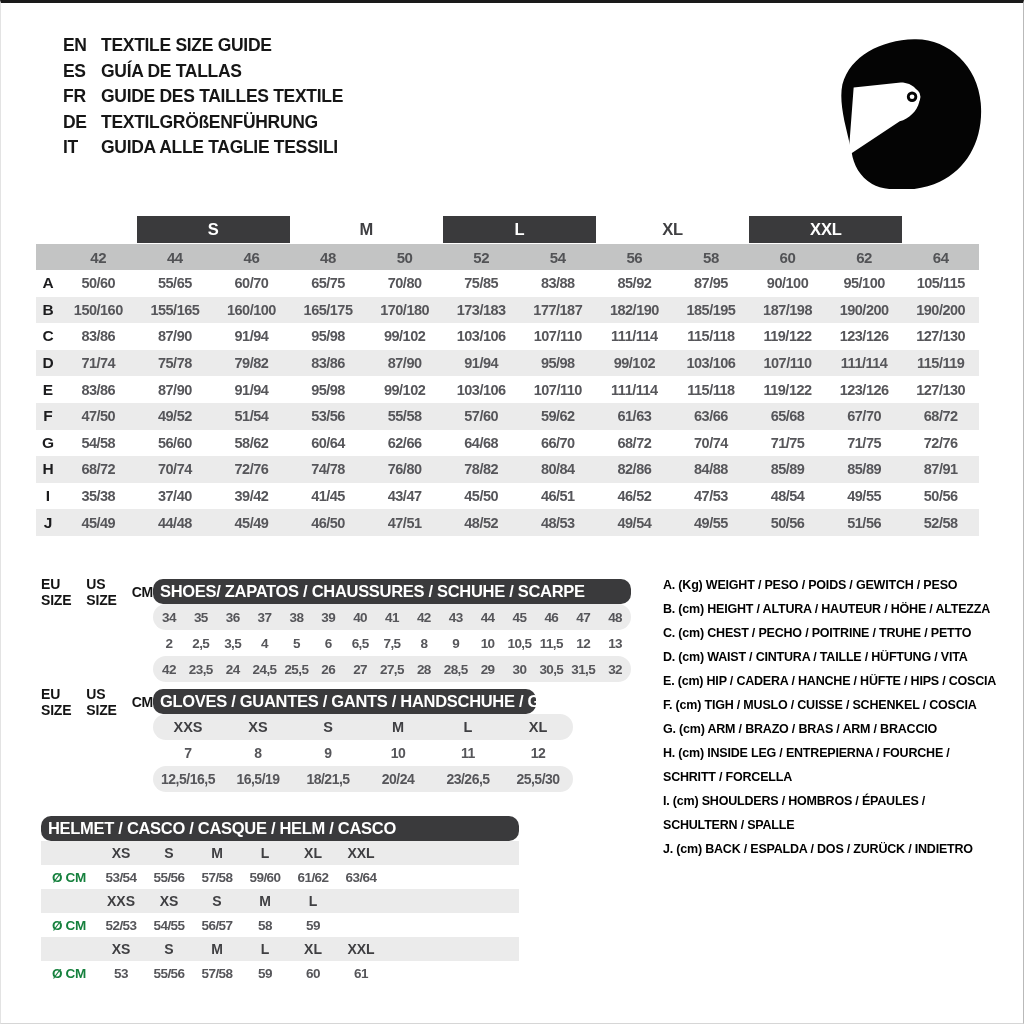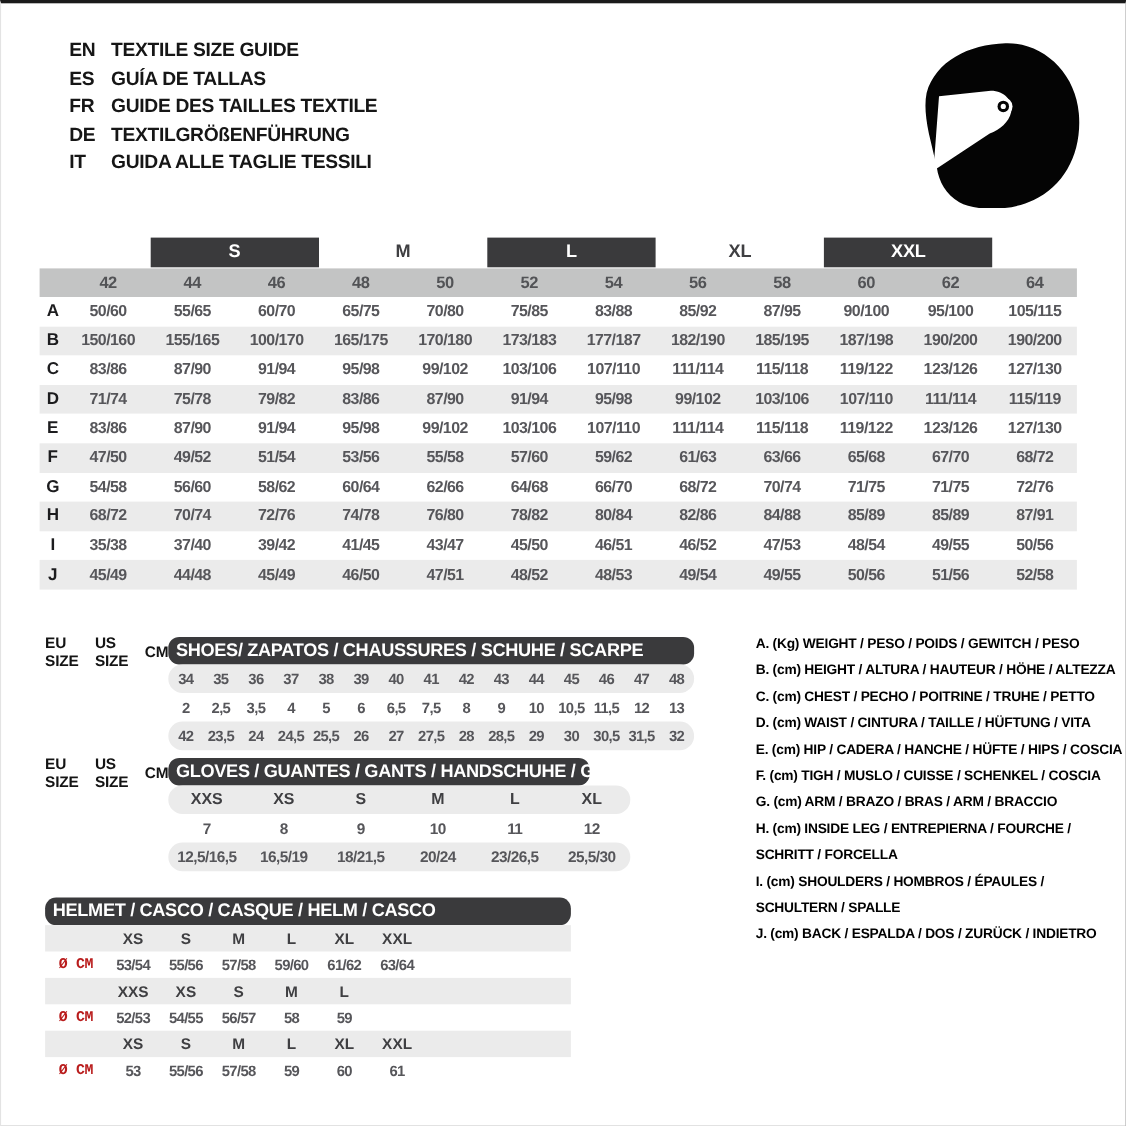--- a/index.html
+++ b/index.html
@@ -67,28 +67,28 @@
   .gloves .cell.val{font-size:14px;}
   .gloves .cell.hsize{display:flex;align-items:center;justify-content:center;
     font-weight:700;font-size:14.5px;color:#3f3f42;}
 
   .helmet .tbl{width:478px;}
   .hel-row{display:grid;grid-template-columns:56px repeat(6,48px) 1fr;
     height:24px;align-items:center;}
   .hel-row.shaded{background:var(--stripe,#ebebeb);}
   .hel-row .cell{display:flex;align-items:center;justify-content:center;}
   .hel-row .hsize{font-weight:700;font-size:14px;color:#3f3f42;}
-  .hel-row .unit{font-weight:700;font-size:13.5px;color:#b91c1c;
-    letter-spacing:-0.3px;white-space:nowrap;font-family:Liberation Mono, monospace;}
+  .hel-row .unit{font-weight:700;font-size:13.5px;color:#15803d;
+    letter-spacing:-0.3px;white-space:nowrap;}
   .hel-row .val{font-size:13.5px;letter-spacing:-0.6px;}
   .helmet .side-label,.helmet .side-spacer{height:24px;}
   .side-spacer{height:24px;}
 
   
-  .legend{position:absolute;left:686px;top:570px;width:334px;
+  .legend{position:absolute;left:662px;top:570px;width:334px;
     font-weight:700;font-size:12.5px;line-height:24px;color:#000;
     letter-spacing:-0.2px;}
   .legend-line{white-space:nowrap;}
 </style>
 </head>
 <body style="--bar: #3a3a3c; --band: #c3c4c4; --stripe: #ebebeb; --valtext: #56565a; --ink: #1a1a1a;">
 
 <div class="page">
 
   <div class="lang-block">
@@ -161,21 +161,21 @@
           <div class="cell val">85/92</div>
           <div class="cell val">87/95</div>
           <div class="cell val">90/100</div>
           <div class="cell val">95/100</div>
           <div class="cell val">105/115</div>
         </div>
         <div class="main-grid size-row shaded">
           <div class="row-label">B</div>
           <div class="cell val">150/160</div>
           <div class="cell val">155/165</div>
-          <div class="cell val">100/170</div>
+          <div class="cell val">160/100</div>
           <div class="cell val">165/175</div>
           <div class="cell val">170/180</div>
           <div class="cell val">173/183</div>
           <div class="cell val">177/187</div>
           <div class="cell val">182/190</div>
           <div class="cell val">185/195</div>
           <div class="cell val">187/198</div>
           <div class="cell val">190/200</div>
           <div class="cell val">190/200</div>
         </div>

